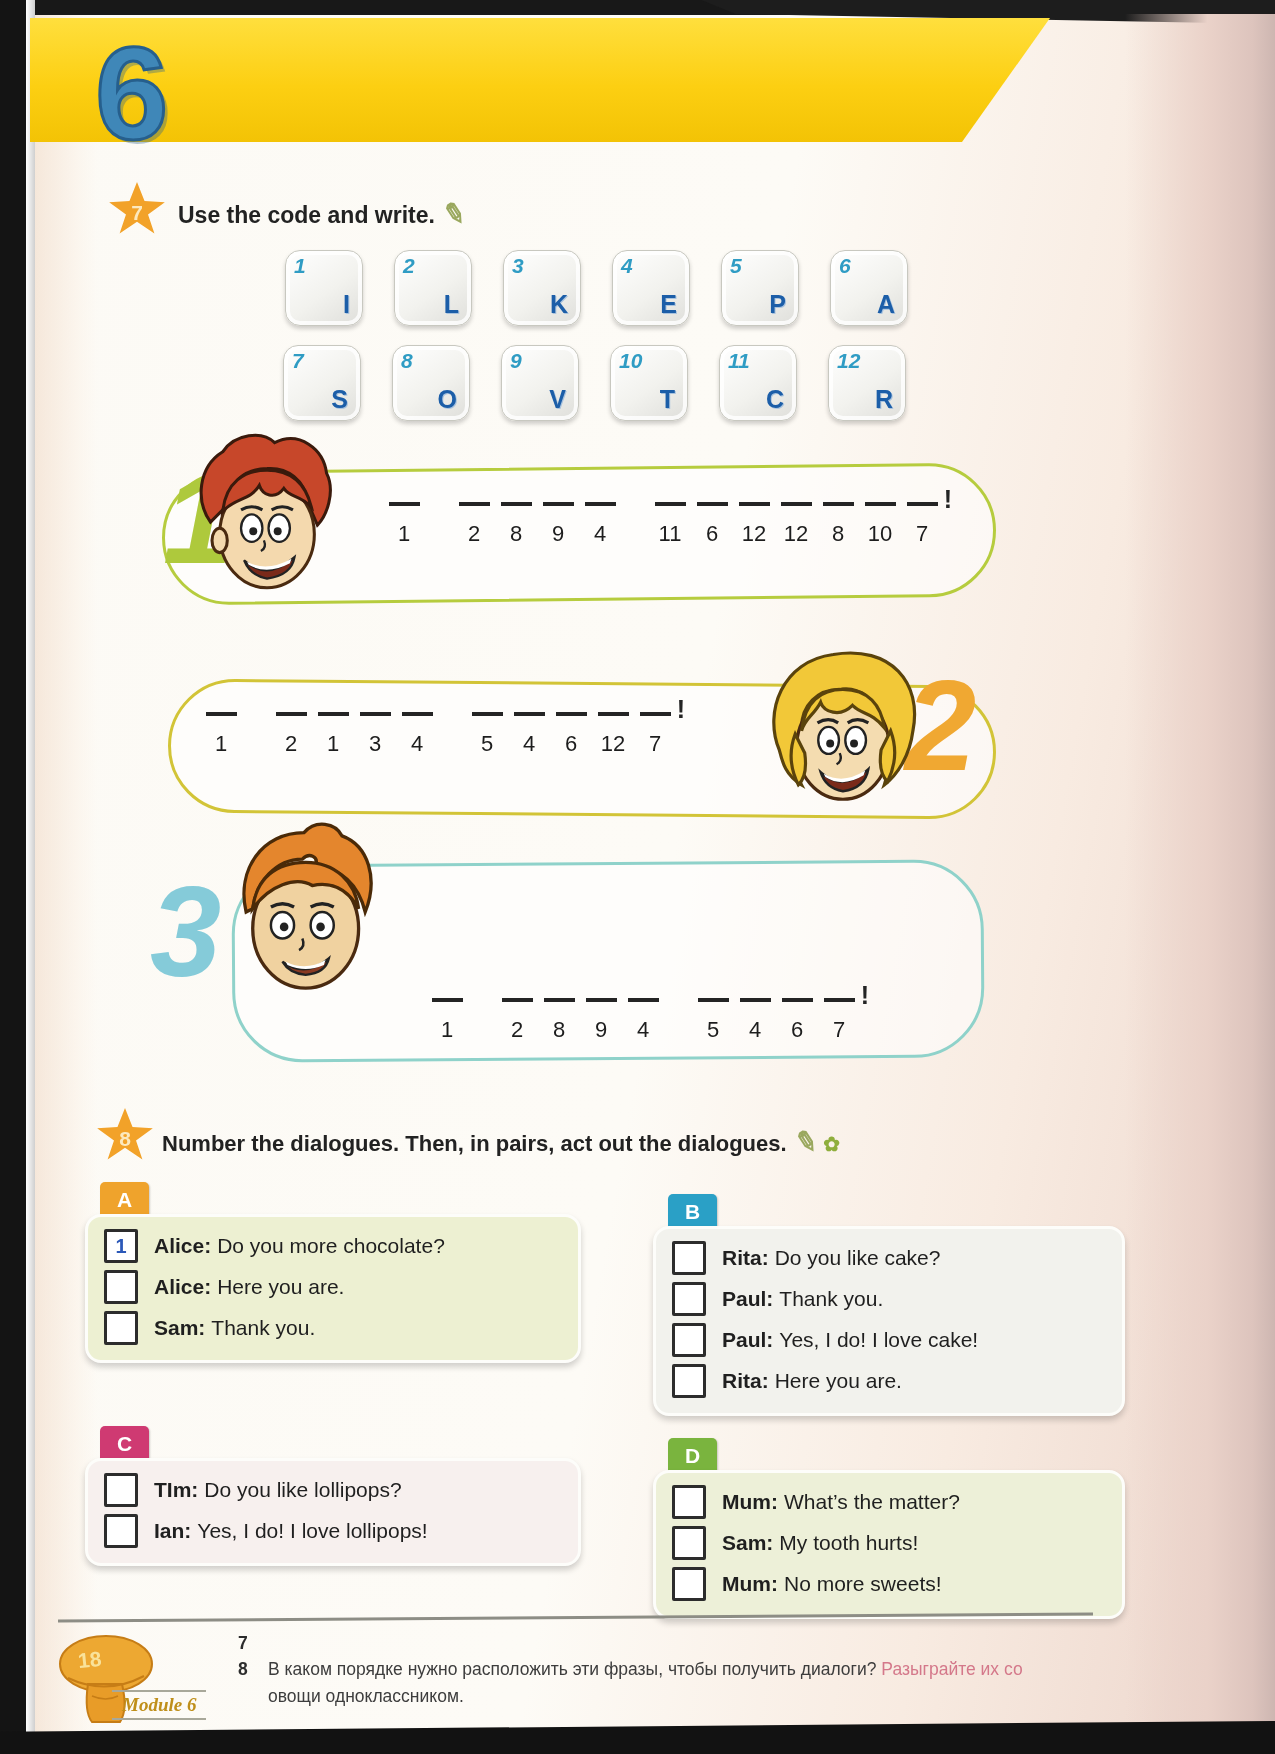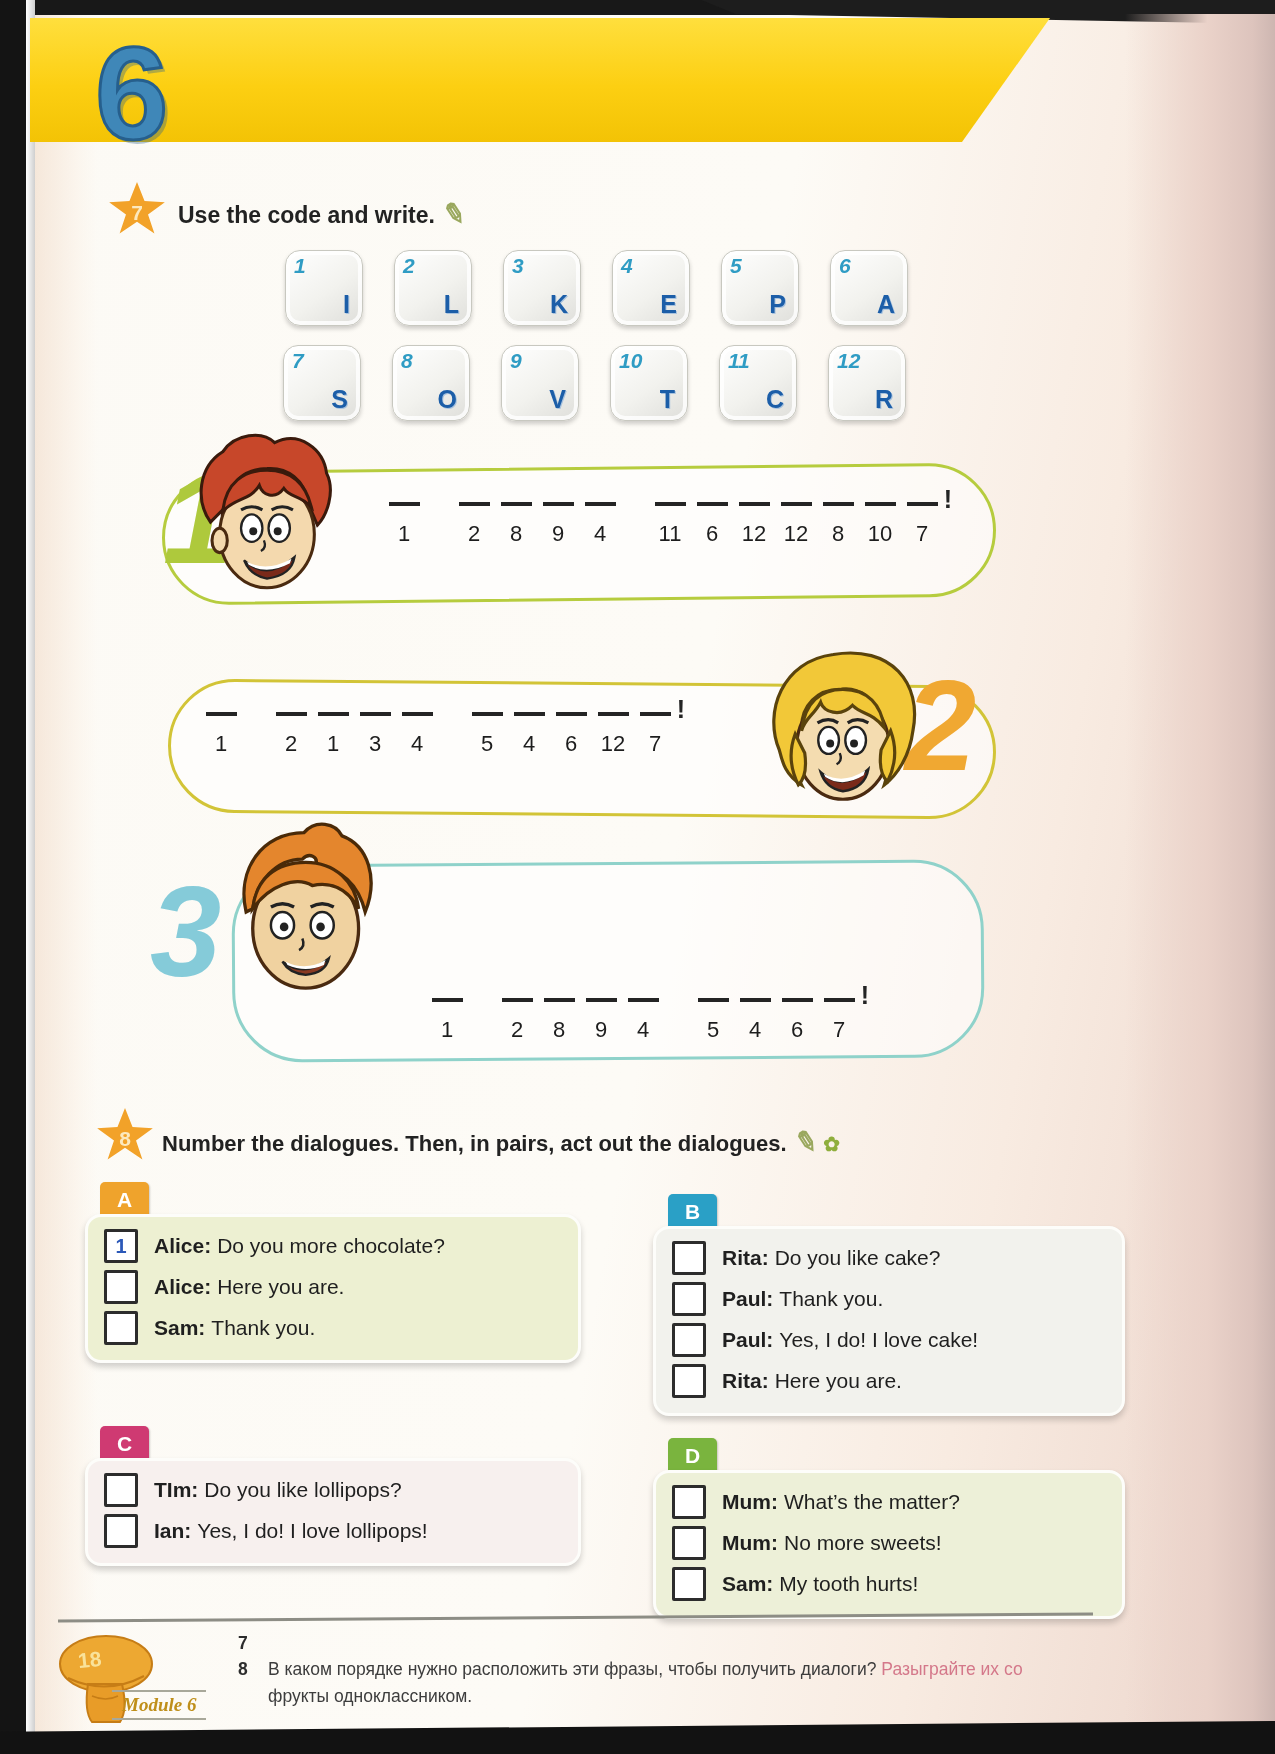--- a/index.html
+++ b/index.html
@@ -495,26 +495,26 @@
   <div class="tab d" style="left:668px;top:1438px;">D</div>
   <div class="dlg d" style="left:653px;top:1470px;width:436px;">
 
       <div class="drow">
         <span class="chk"></span>
         <span class="dtext"><strong>Mum:</strong><span>What’s the matter?</span></span>
       </div>
 
       <div class="drow">
         <span class="chk"></span>
+        <span class="dtext"><strong>Sam:</strong><span>My tooth hurts!</span></span>
+      </div>
+
+      <div class="drow">
+        <span class="chk"></span>
         <span class="dtext"><strong>Mum:</strong><span>No more sweets!</span></span>
-      </div>
-
-      <div class="drow">
-        <span class="chk"></span>
-        <span class="dtext"><strong>Sam:</strong><span>My tooth hurts!</span></span>
       </div>
     </div>
 
   <div class="foot-rule"></div>
   <div class="mushroom">
     <svg viewBox="0 0 126 104" width="126" height="104">
       <ellipse cx="58" cy="38" rx="46" ry="28" fill="#eda832" stroke="#c67d16" stroke-width="2"></ellipse>
       <path d="M40 58 Q36 86 44 96 L72 96 Q80 84 74 58 Z" fill="#e89c28" stroke="#c67d16" stroke-width="2"></path>
       <path d="M20 52 Q58 70 96 50" fill="none" stroke="#c67d16" stroke-width="2"></path>
       <path d="M44 70 Q58 76 70 70" fill="none" stroke="#c67d16" stroke-width="1.5"></path>
@@ -523,18 +523,18 @@
   <div class="page-num">18</div>
   <div class="module-label">Module 6</div>
 
   <div class="footnotes">
     <div class="fnote">
       <span class="fnum">7</span>
     </div>
     <div class="fnote">
       <span class="fnum">8</span>
       <span><span>В каком порядке нужно расположить эти фразы, чтобы получить диалоги? </span><span class="hl">Разыграйте их со</span><br>
-      <span>фрукты одноклассником.</span></span>
+      <span>овощи одноклассником.</span></span>
     </div>
   </div>
 
   <div class="bottom-edge"></div>
 </div>
 
 </body></html>

